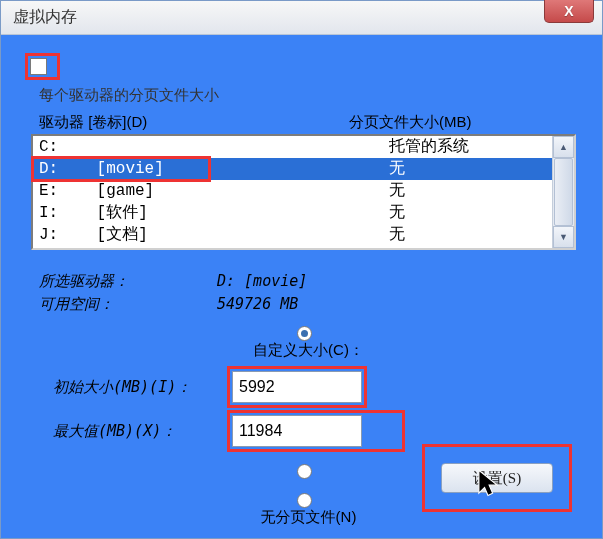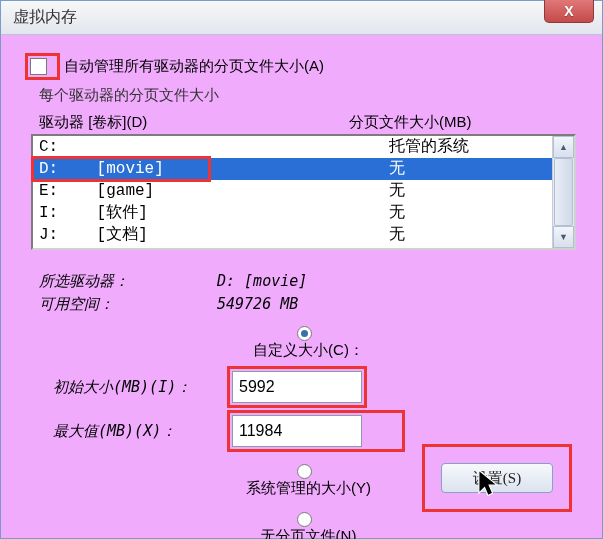--- a/index.html
+++ b/index.html
@@ -1,18 +1,18 @@
 <!DOCTYPE html>
 <html><head>
 <meta charset="utf-8">
 <style>
 * { box-sizing: border-box; margin: 0; padding: 0; }
 body { font-family: "Microsoft YaHei", SimSun, sans-serif; font-size: 15px; background: #f0f0f0; width: 603px; height: 539px; overflow: hidden; }
 
-.window { width: 603px; height: 539px; background: #f0abfc; border: 1px solid #7a9ac7; position: relative; }
+.window { width: 603px; height: 539px; background: #3b82f6; border: 1px solid #7a9ac7; position: relative; }
 
 .titlebar { height: 34px; background: linear-gradient(to bottom, #f7f7f7, #e2e6ed); border-bottom: 1px solid #b9c5d6; display: flex; align-items: center; padding-left: 12px; position: relative; }
 .titlebar-text { color: #333; font-size: 16px; }
 .close-btn { position: absolute; right: 8px; top: -2px; width: 50px; height: 24px; background: linear-gradient(to bottom, #e07a7a, #c54a4a); border: 1px solid #8a3a3a; border-top: none; border-radius: 0 0 5px 5px; color: #fff; display: flex; align-items: center; justify-content: center; font-family: Arial; font-size: 14px; font-weight: bold; text-shadow: 0 1px 1px rgba(0,0,0,0.3); }
 
 .content { padding: 18px 24px 12px 24px; }
 
 .checkbox-row { display: flex; align-items: center; margin-bottom: 6px; }
 .checkbox-box { width: 17px; height: 17px; border: 1px solid #7a7a7a; background: #fff; margin-right: 8px; display: inline-block; }
 .red-box-check { border: 3px solid #e33; padding: 2px; display: inline-flex; margin-right: 4px; }
@@ -66,21 +66,20 @@
       <span>X</span>
     </div>
   </div>
 
   <div class="content">
 
     <div class="checkbox-row">
       <span class="red-box-check">
         <span class="checkbox-box"></span>
       </span>
-      <span>自动管理所有驱动器的分页文件大小(A)</span>
     </div>
 
     <div class="section-label" style="margin-left:14px">每个驱动器的分页文件大小</div>
 
     <div class="headers-row">
       <span class="hdr-drive">驱动器 [卷标](D)</span>
       <span class="hdr-page">分页文件大小(MB)</span>
     </div>
 
     <div class="listbox">
@@ -145,21 +144,20 @@
 
     <div class="size-row">
       <span class="size-label">最大值(MB)(X)：</span>
       <span class="input-wrap" style="padding-right:40px">
         <input class="text-input" value="11984" style="">
       </span>
     </div>
 
     <div class="radio-row" style="margin-top:16px">
       <span class="radio"></span>
-      <span>系统管理的大小(Y)</span>
     </div>
 
     <div class="radio-row" style="margin-top:14px">
       <span class="radio"></span>
       <span>无分页文件(N)</span>
     </div>
 
     <div class="bottom-btn-wrap">
       <button class="set-btn">设置(S)</button>
       <div class="cursor-overlay">

